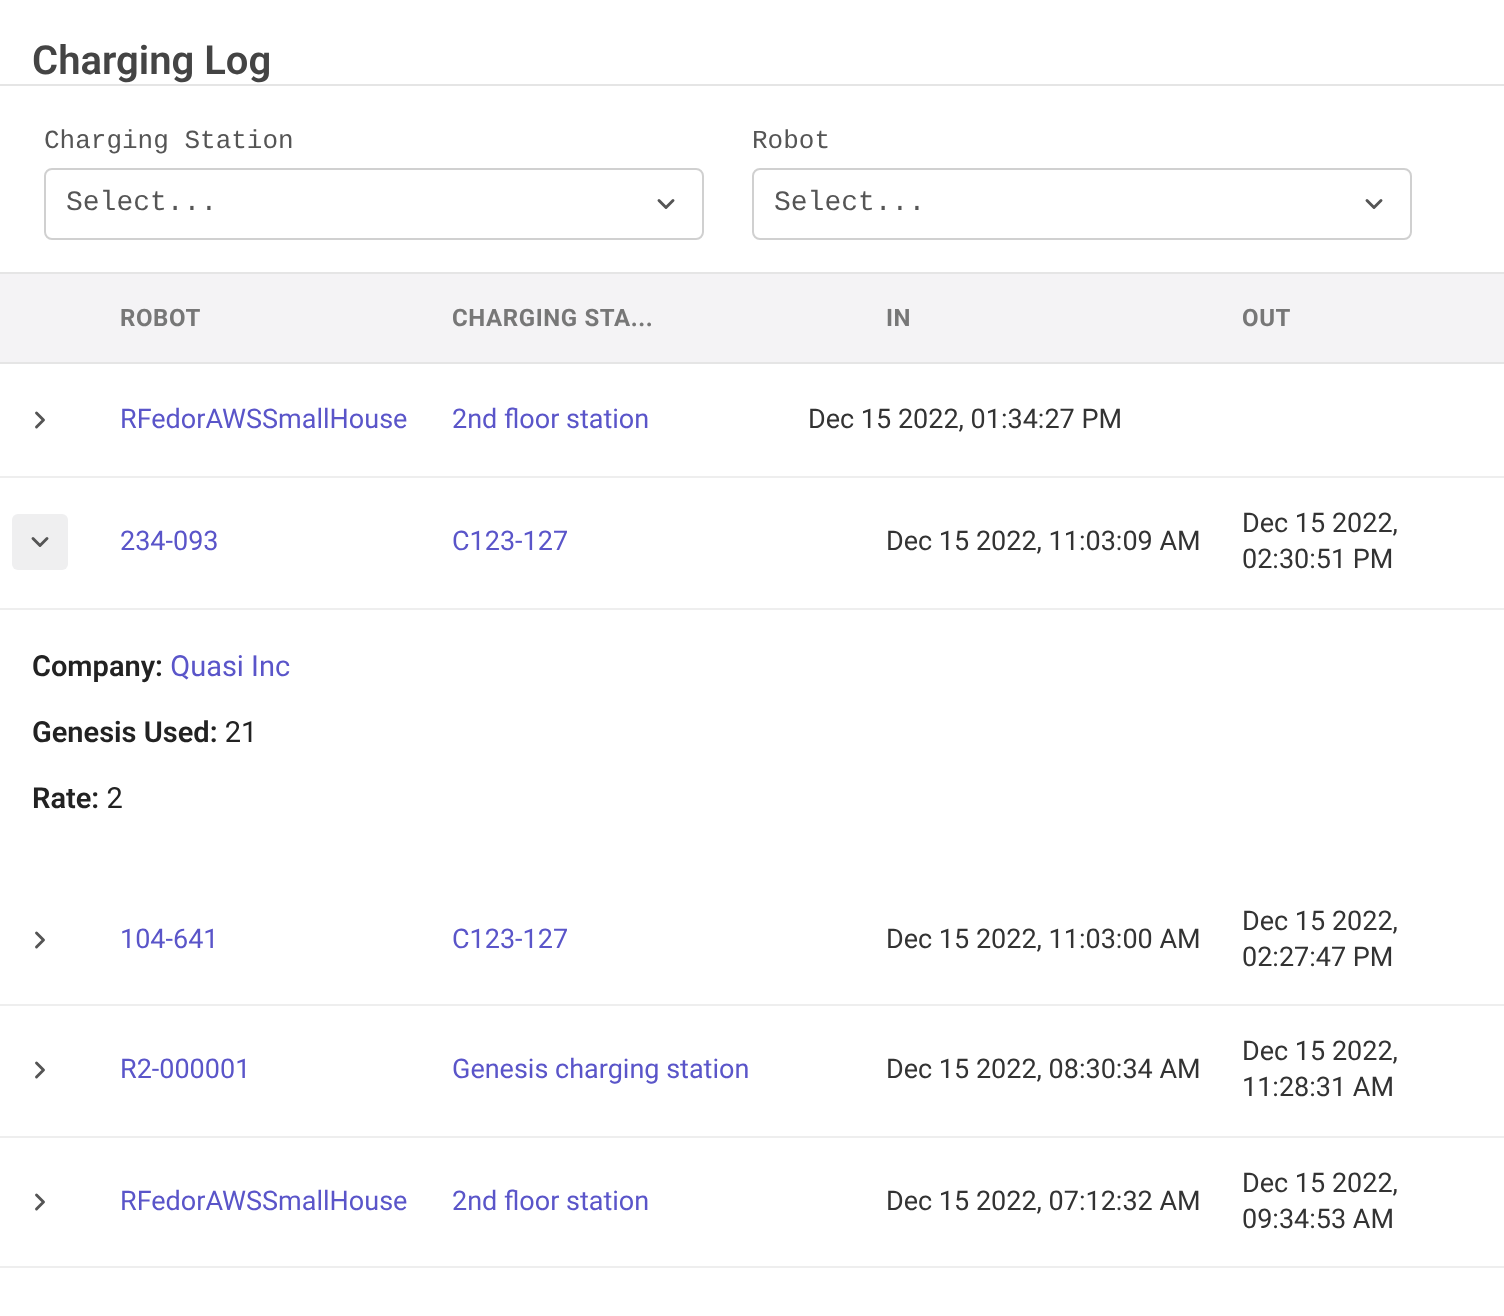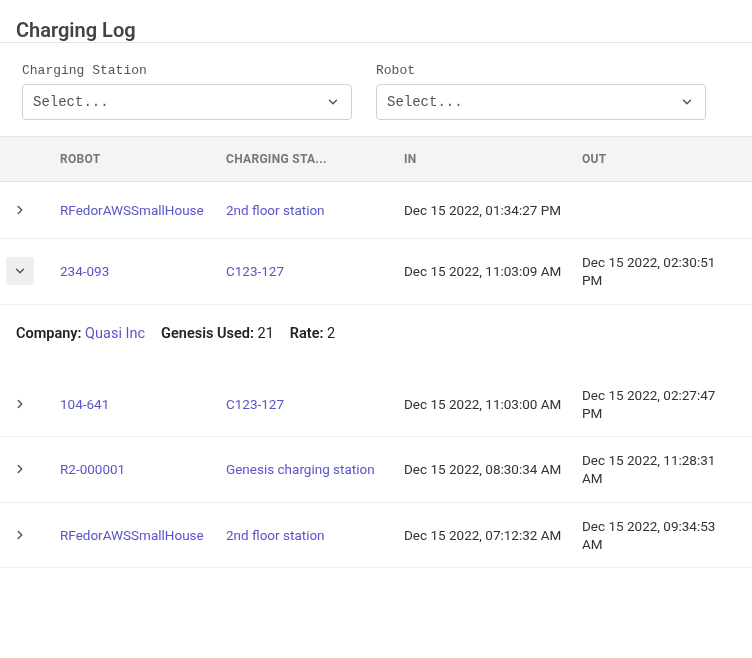--- a/index.html
+++ b/index.html
@@ -79,34 +79,34 @@
     font-weight: 700;
     color: #777;
     letter-spacing: 0.3px;
     white-space: nowrap;
     overflow: hidden;
     text-overflow: ellipsis;
   }
   .col-expand { width: 40px; display:flex; justify-content:center; padding:14px 0; }
   .col-robot { width: 178px; padding-left: 20px; }
   .col-station { width: 178px; }
-  .col-in { width: 178px; }
+  .col-in { width: 178px; margin-left: 39px; }
   .col-out { flex: 1; }
   .link { color: #5a55c9; cursor: pointer; word-break: break-word; margin-top: 32px; }
   .expand-btn {
     width: 28px; height: 28px;
     display:flex; align-items:center; justify-content:center;
     cursor:pointer;
     border-radius:3px;
   }
   .expand-btn.expanded { background: #efeff0; }
   .detail-panel {
     padding: 20px 16px 30px 16px;
     display:flex;
-    flex-direction:row;
+    flex-direction:column;
     gap: 16px;
     font-size: 14.5px;
     color:#222;
   }
   .detail-label { font-weight:600; }
   svg { display:block; }
 </style>
 </head>
 <body>
 

